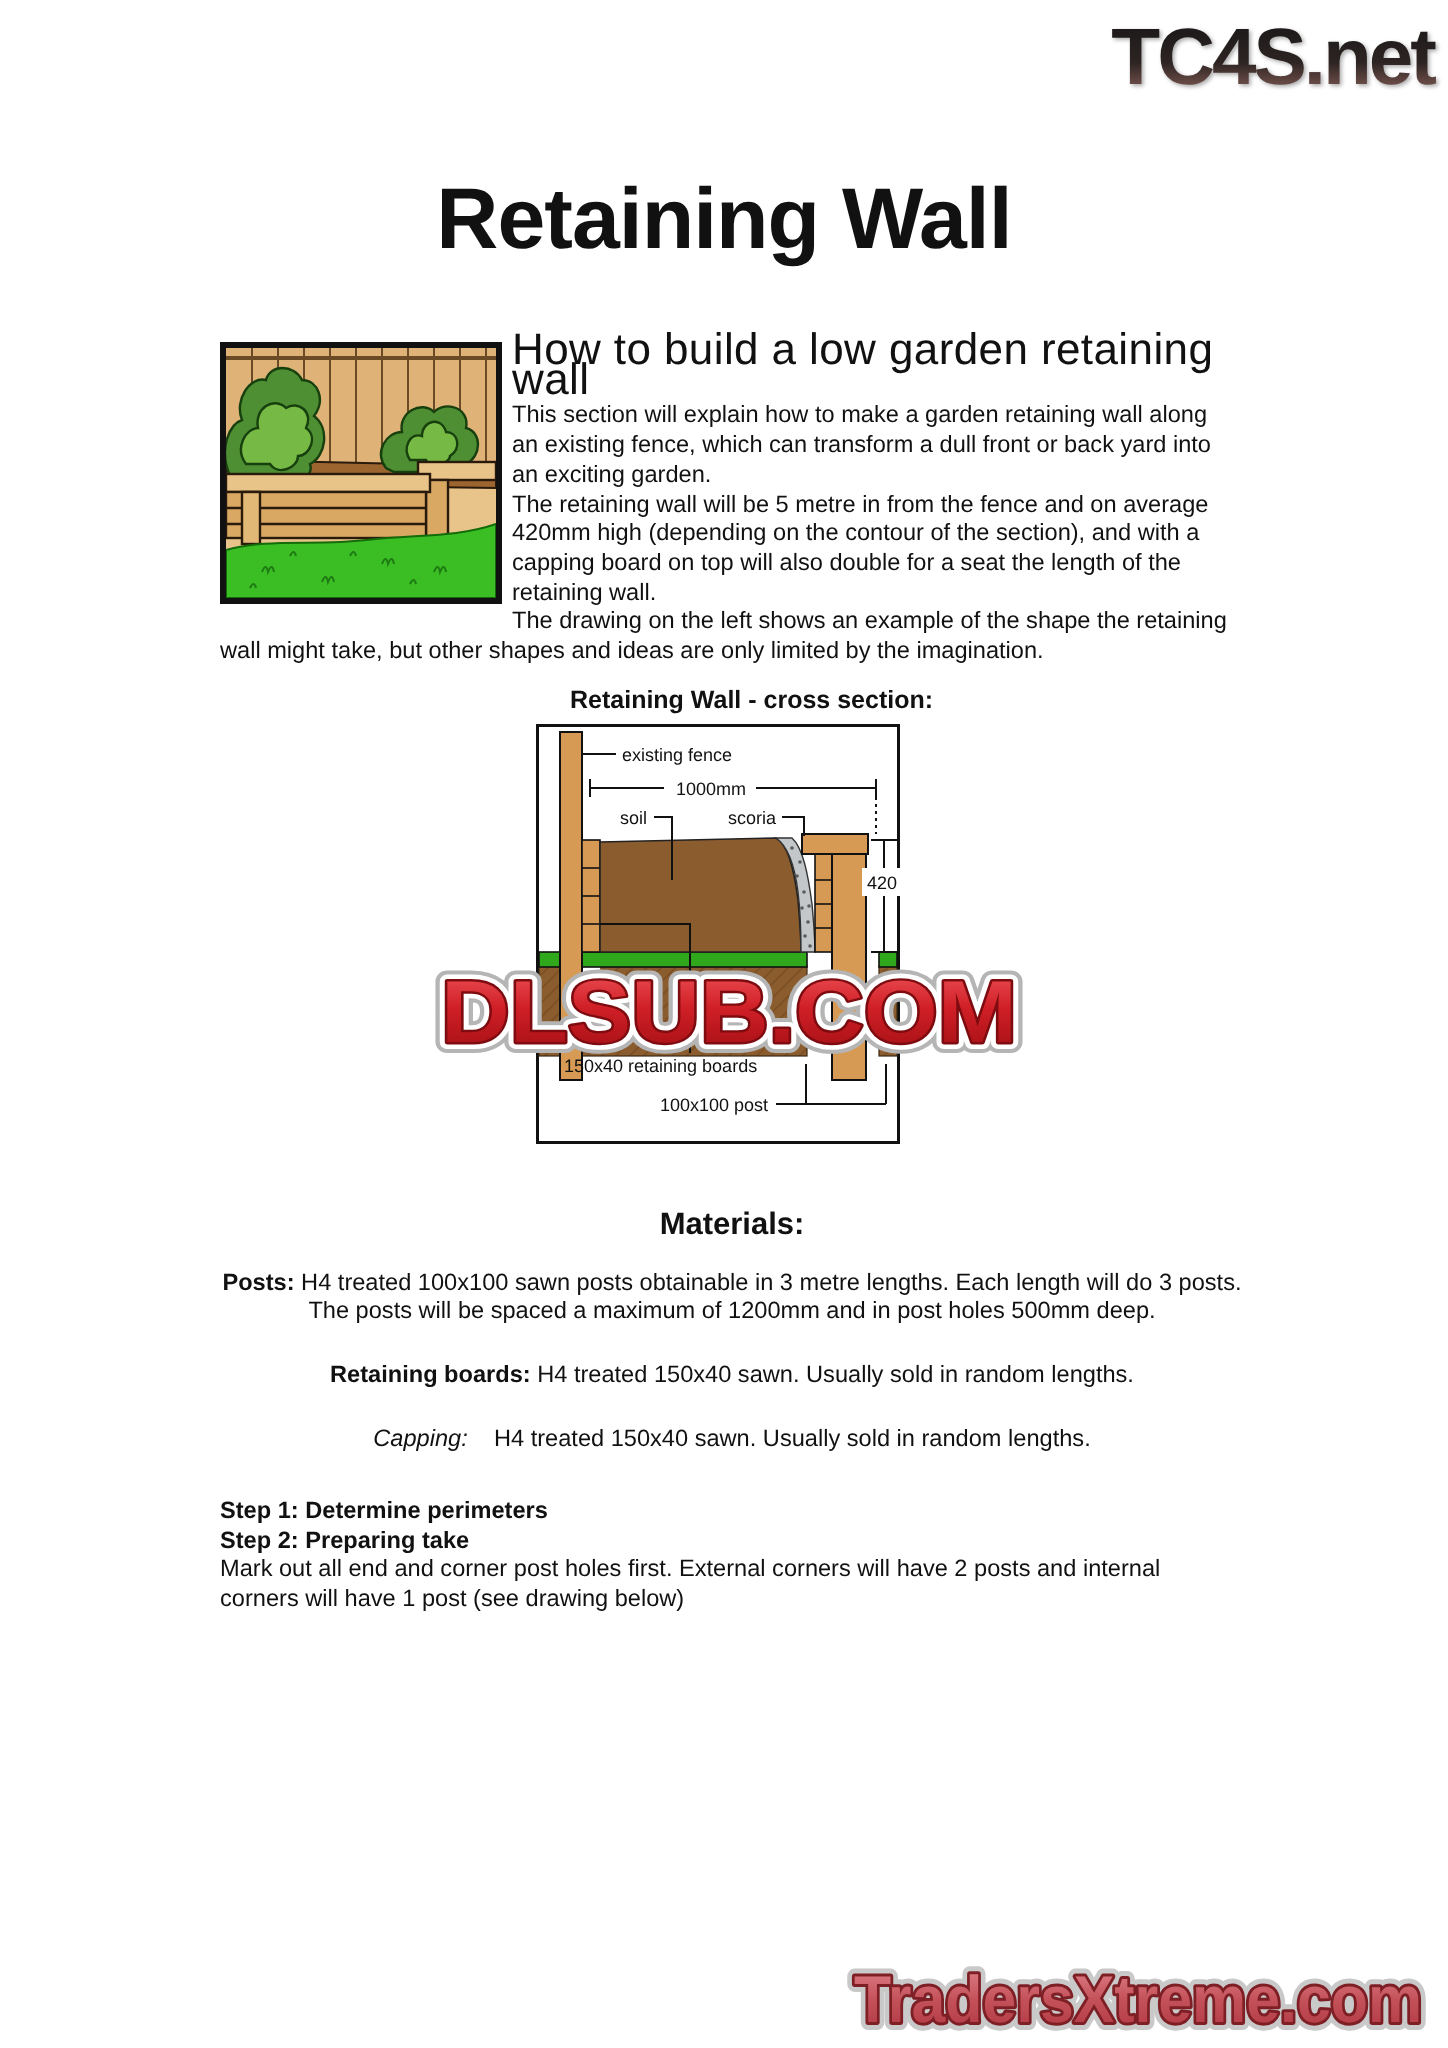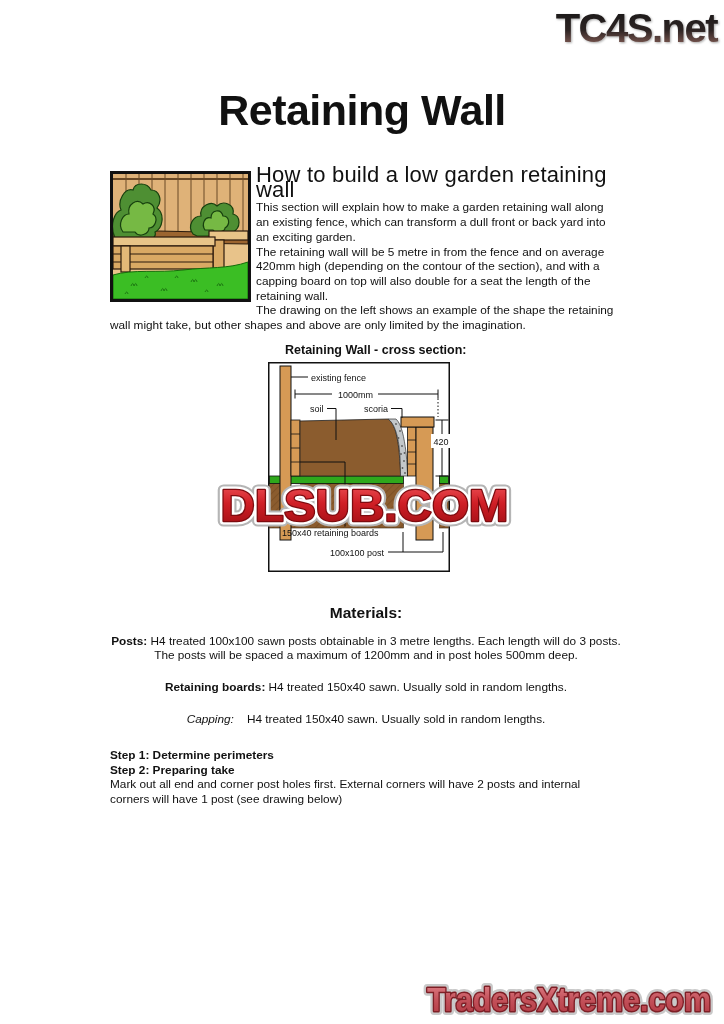--- a/index.html
+++ b/index.html
@@ -117,21 +117,21 @@
         <path d="M32,104 q2,-4 3,0"></path>
         <path d="M62,104 q2,-4 3,0"></path>
         <path d="M92,118 q2,-4 3,0"></path>
         <path d="M12,120 q2,-4 3,0"></path>
       </g>
     </svg>
   </figure>
   <h2>How to build a low garden retaining wall</h2>
   <p>This section will explain how to make a garden retaining wall along an existing fence, which can transform a dull front or back yard into an exciting garden.</p>
   <p>The retaining wall will be 5 metre in from the fence and on average 420mm high (depending on the contour of the section), and with a capping board on top will also double for a seat the length of the retaining wall.</p>
-  <p>The drawing on the left shows an example of the shape the retaining wall might take, but other shapes and above are only limited by the imagination.</p>
+  <p>The drawing on the left shows an example of the shape the retaining wall might take, but other shapes and ideas are only limited by the imagination.</p>
 </div>
 
 <div id="xsection-caption" class="abs">Retaining Wall - cross section:</div>
 
 <svg id="xsection-diagram" class="abs" viewBox="0 0 182 210">
   <defs>
     <pattern id="hatch" width="5" height="5" patternUnits="userSpaceOnUse" patternTransform="rotate(45)">
       <rect width="5" height="5" fill="#8b5c2e"></rect>
       <line x1="0" y1="0" x2="0" y2="5" stroke="#7a4e24" stroke-width="1.6"></line>
     </pattern>

